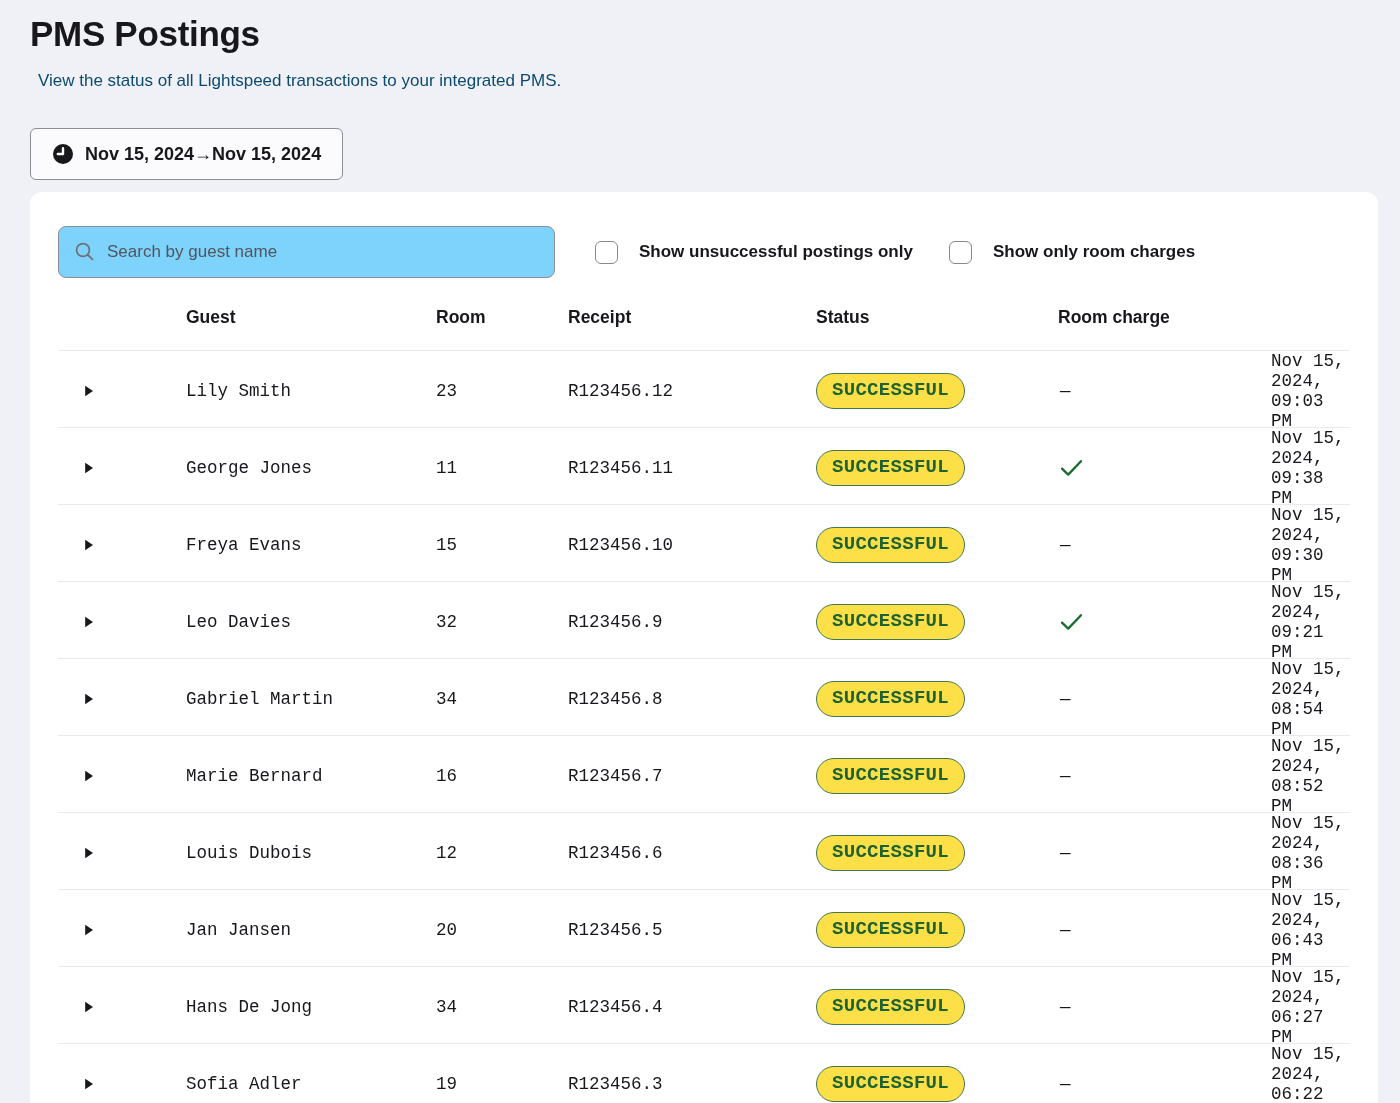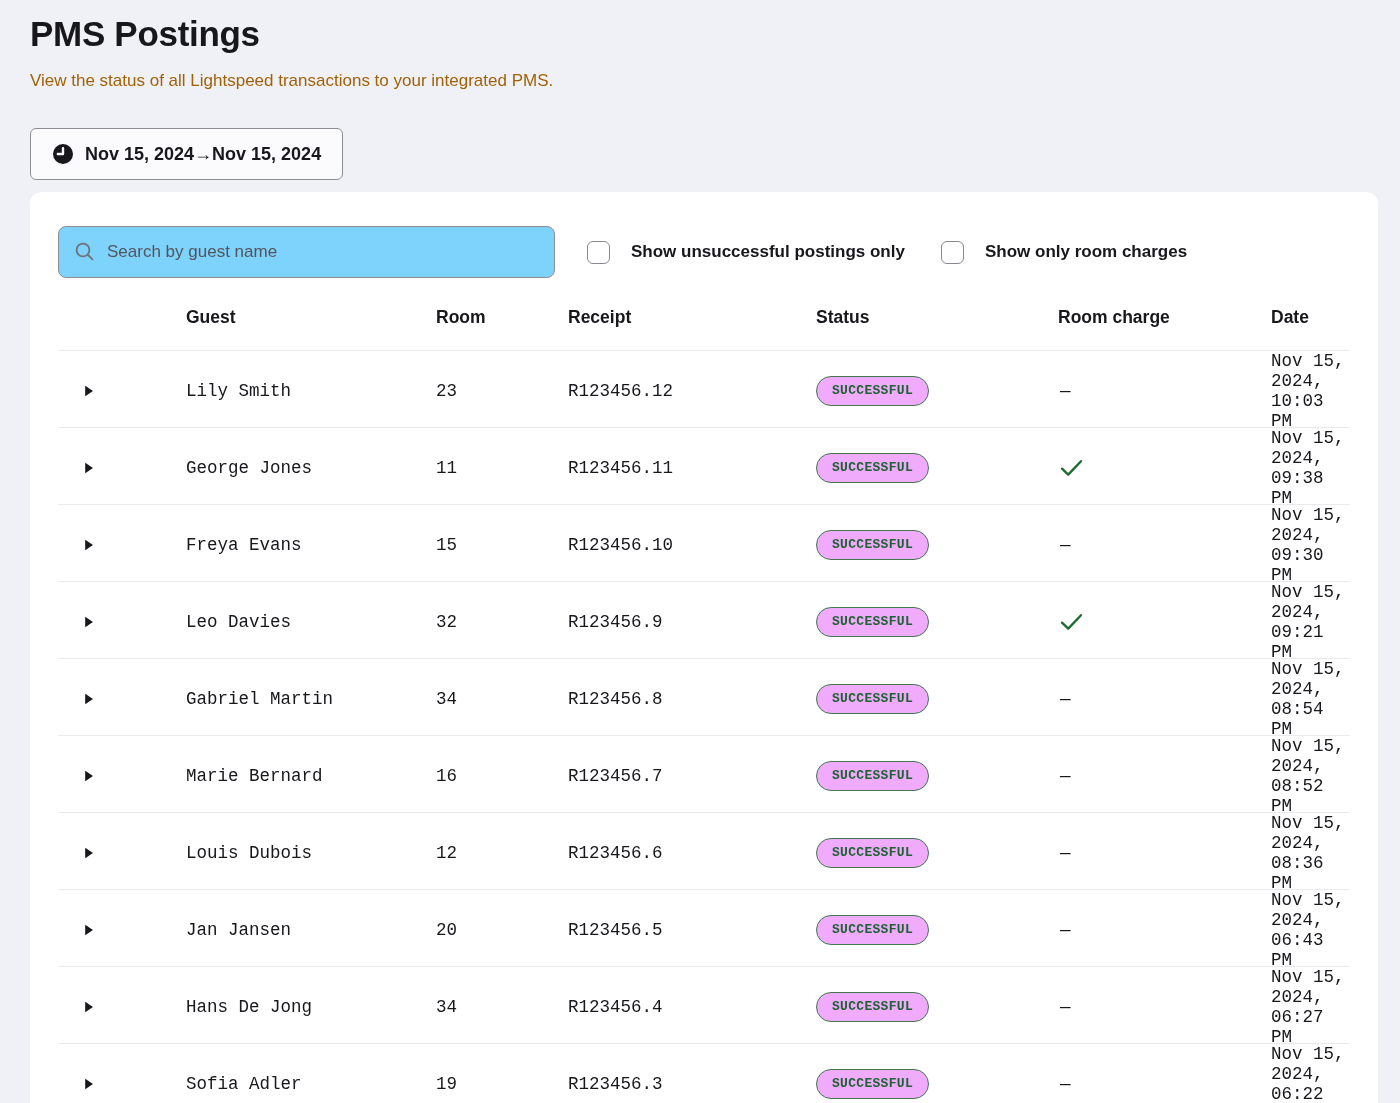--- a/index.html
+++ b/index.html
@@ -14,23 +14,23 @@
   .page { padding: 10px 22px 0 30px; }
 
   .page-title {
     margin: 4px 0 0;
     font-size: 35px;
     font-weight: 700;
     letter-spacing: -0.3px;
     color: #17171c;
   }
   .page-subtitle {
-    margin: 17px 0 0;
+    margin: 17px 8px 0;
     font-size: 17px;
-    color: #a16207;
+    color: #0c4a6e;
   }
 
   .date-range-btn {
     margin-top: 37px;
     display: inline-flex;
     align-items: center;
     gap: 11px;
     height: 52px;
     padding: 0 21px;
     background: #fbfbfd;
@@ -74,21 +74,21 @@
     color: #17171c;
     background: #7dd3fc;
     outline: none;
   }
   .search input::placeholder { color: #54545c; opacity: 1; }
 
   .chk {
     display: flex;
     align-items: center;
     gap: 21px;
-    margin-left: 32px;
+    margin-left: 40px;
     cursor: pointer;
     user-select: none;
   }
   .chk + .chk { margin-left: 36px; }
   .chk .box {
     width: 23px; height: 23px;
     border: 1.5px solid #88888f;
     border-radius: 6px;
     background: #fff;
     flex: none;
@@ -120,24 +120,24 @@
     border: none;
     padding: 4px;
     display: flex;
     cursor: pointer;
   }
   .badge {
     display: inline-block;
     padding: 7px 15px 8px;
     border: 1px solid #41794f;
     border-radius: 999px;
-    background: #f0abfc;
+    background: #fde047;
     color: #1e6233;
     font-weight: 700;
-    font-size: 13px;
+    font-size: 19px;
     letter-spacing: 0.3px;
     line-height: 1;
   }
   .dash { font-size: 17.5px; color: #17171c; }
   .rc-cell { display: flex; align-items: center; padding-left: 2px; }
 </style>
 </head>
 <body>
 
 <div class="page">
@@ -179,40 +179,39 @@
       </label>
     </div>
 
     <div class="thead">
       <div class="cell caret-col"></div>
       <div class="cell">Guest</div>
       <div class="cell">Room</div>
       <div class="cell">Receipt</div>
       <div class="cell">Status</div>
       <div class="cell">Room charge</div>
-      <div class="cell">Date</div>
     </div>
 
     <div id="table-rows">
         <div class="trow">
           <div class="cell caret-col">
             <button class="expand-btn">
               <svg width="10" height="12" viewBox="0 0 10 12">
                 <path d="M1.2 0.8 L9 6 L1.2 11.2 Z" fill="#17171c"></path>
               </svg>
             </button>
           </div>
           <div class="cell">Lily Smith</div>
           <div class="cell">23</div>
           <div class="cell">R123456.12</div>
           <div class="cell"><span class="badge">SUCCESSFUL</span></div>
           <div class="cell rc-cell">
             <span class="dash">—</span>
           </div>
-          <div class="cell">Nov 15, 2024, 10:03 PM</div>
+          <div class="cell">Nov 15, 2024, 09:03 PM</div>
         </div>
         <div class="trow">
           <div class="cell caret-col">
             <button class="expand-btn">
               <svg width="10" height="12" viewBox="0 0 10 12">
                 <path d="M1.2 0.8 L9 6 L1.2 11.2 Z" fill="#17171c"></path>
               </svg>
             </button>
           </div>
           <div class="cell">George Jones</div>

